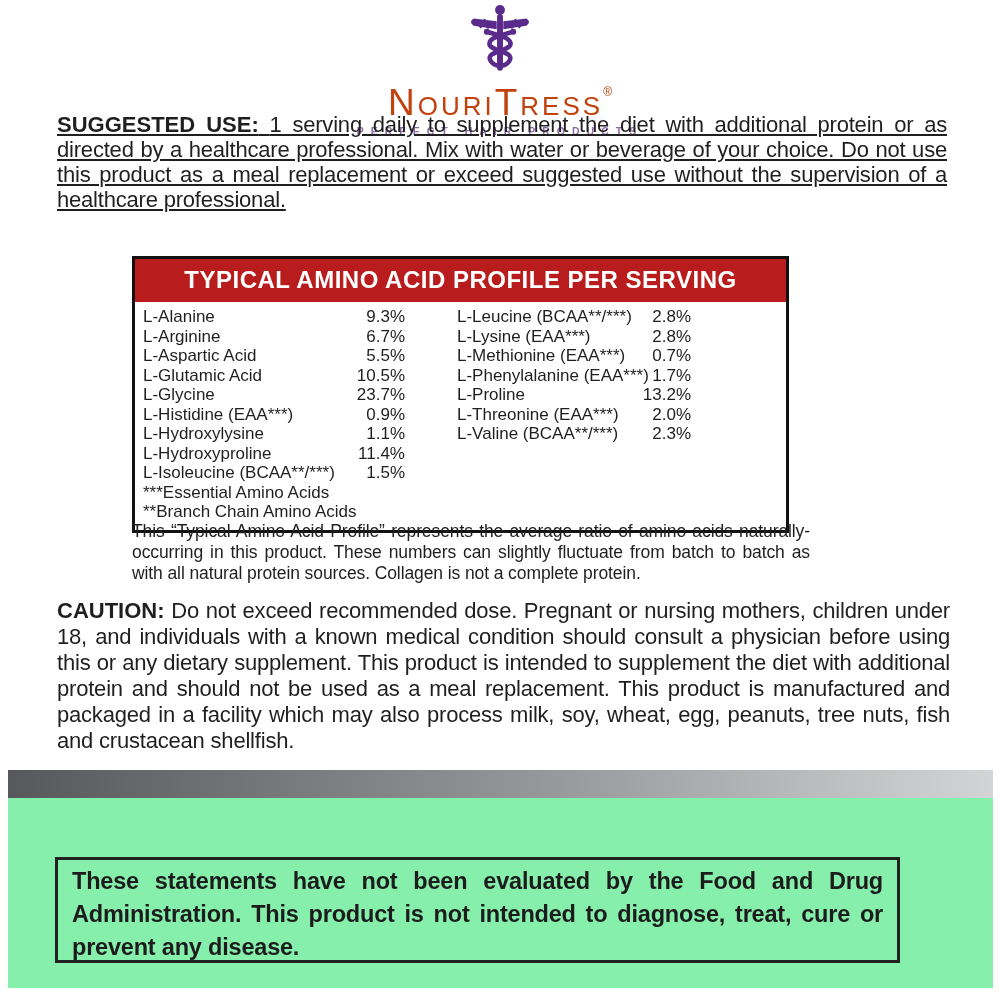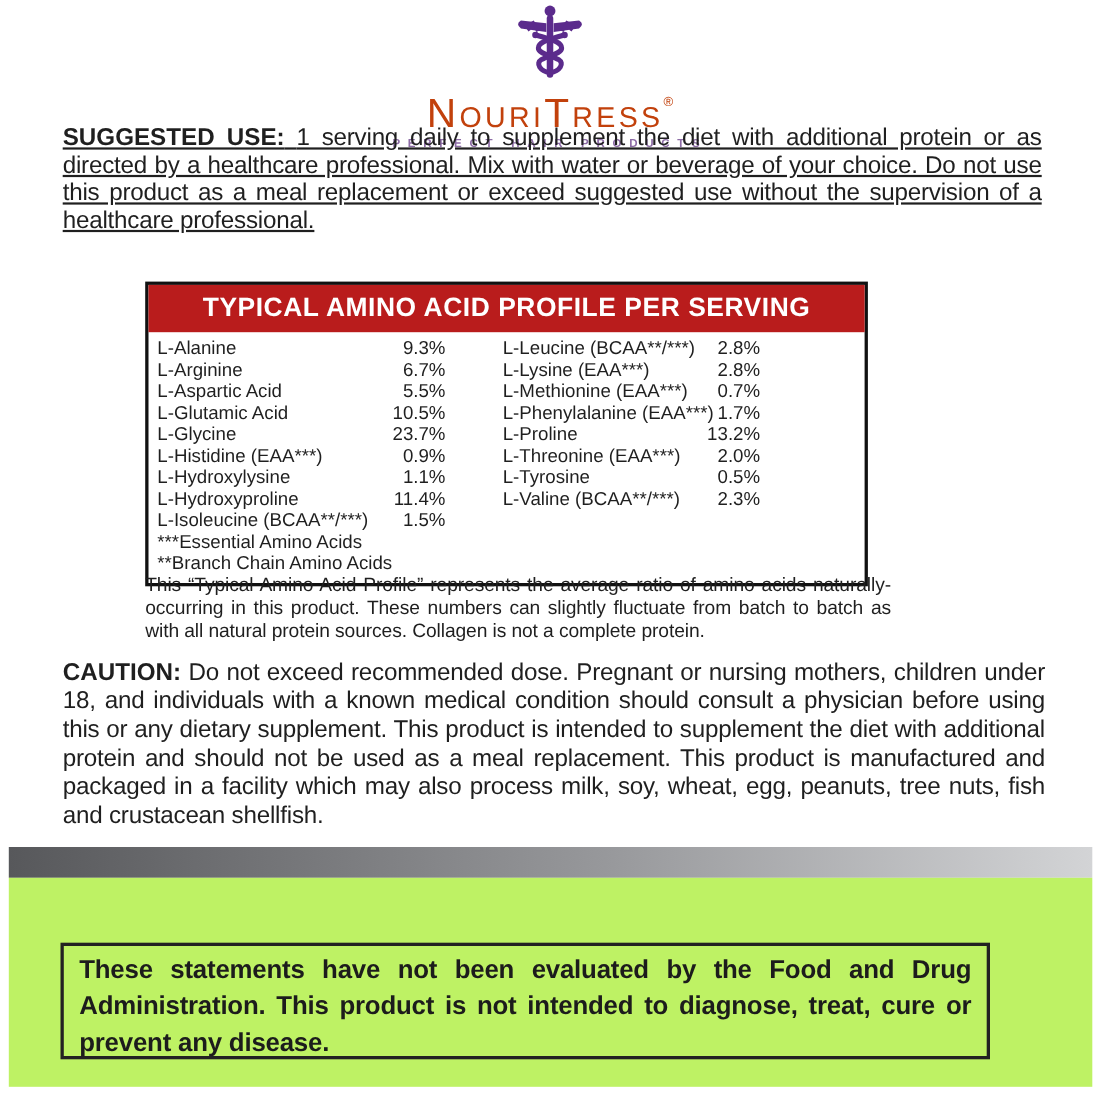--- a/index.html
+++ b/index.html
@@ -86,21 +86,21 @@
     letter-spacing: -0.1px;
   }
 
   
   .gradient-bar {
     position: absolute; top: 770px; left: 8px; width: 985px; height: 28px;
     background: linear-gradient(to right, #57585b 0%, #97989b 55%, #d3d4d6 100%);
   }
   .green-panel {
     position: absolute; top: 798px; left: 8px; width: 985px; height: 190px;
-    background: #bef264;
+    background: #86efac;
   }
   .fda-box {
     position: absolute; top: 59px; left: 47px; width: 845px; height: 106px;
     border: 3px solid #222222;
     padding: 5px 14px 0 14px;
     font-size: 23.5px;
     font-weight: bold;
     line-height: 33px;
     text-align: justify;
     color: #1c1c1c;
@@ -197,24 +197,20 @@
         </div>
       <div class="amino-row">
           <span class="aa-name">L-Proline</span>
           <span class="aa-value">13.2%</span>
         </div>
       <div class="amino-row">
           <span class="aa-name">L-Threonine (EAA***)</span>
           <span class="aa-value">2.0%</span>
         </div>
       <div class="amino-row">
-          <span class="aa-name">L-Tyrosine</span>
-          <span class="aa-value">0.5%</span>
-        </div>
-      <div class="amino-row">
           <span class="aa-name">L-Valine (BCAA**/***)</span>
           <span class="aa-value">2.3%</span>
         </div>
     </div>
   </div>
 </div>
 
 <p id="profile-note">This “Typical Amino Acid Profile” represents the average ratio of amino acids naturally-occurring in this product. These numbers can slightly fluctuate from batch to batch as with all natural protein sources. Collagen is not a complete protein.</p>
 
 <p class="para" id="caution"><strong>CAUTION:</strong> <span>Do not exceed recommended dose. Pregnant or nursing mothers, children under 18, and individuals with a known medical condition should consult a physician before using this or any dietary supplement. This product is intended to supplement the diet with additional protein and should not be used as a meal replacement. This product is manufactured and packaged in a facility which may also process milk, soy, wheat, egg, peanuts, tree nuts, fish and crustacean shellfish.</span></p>

